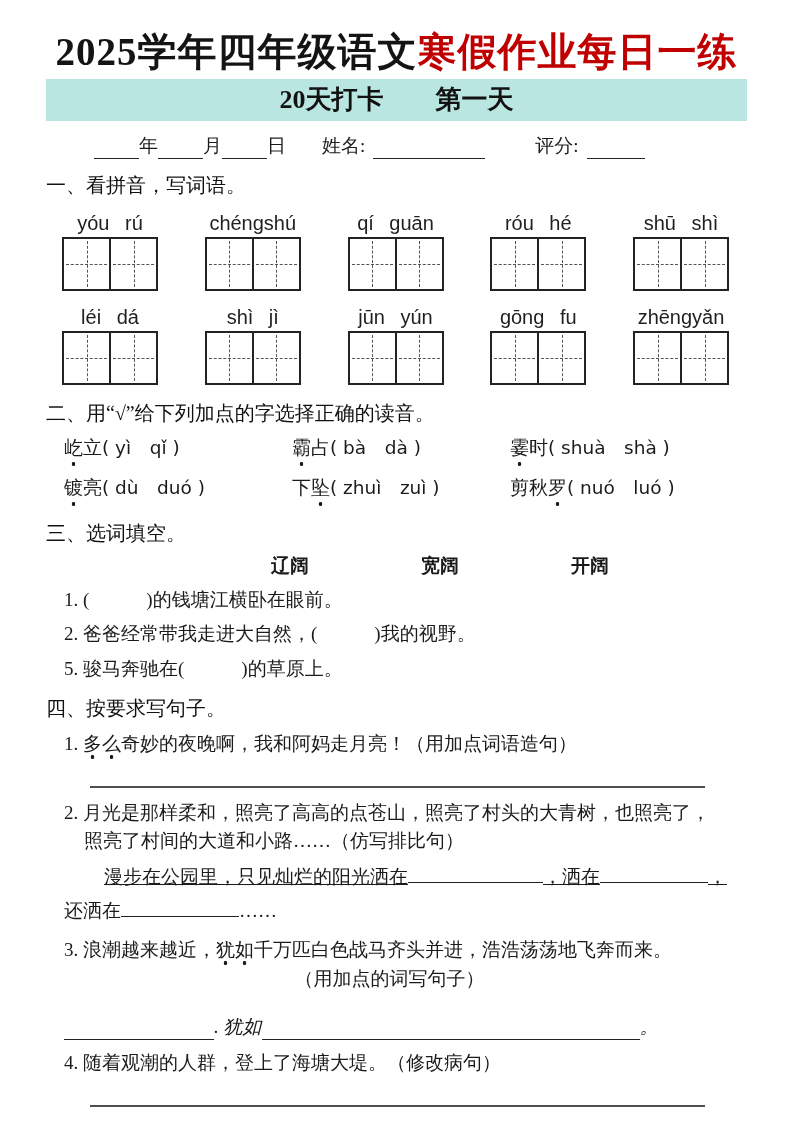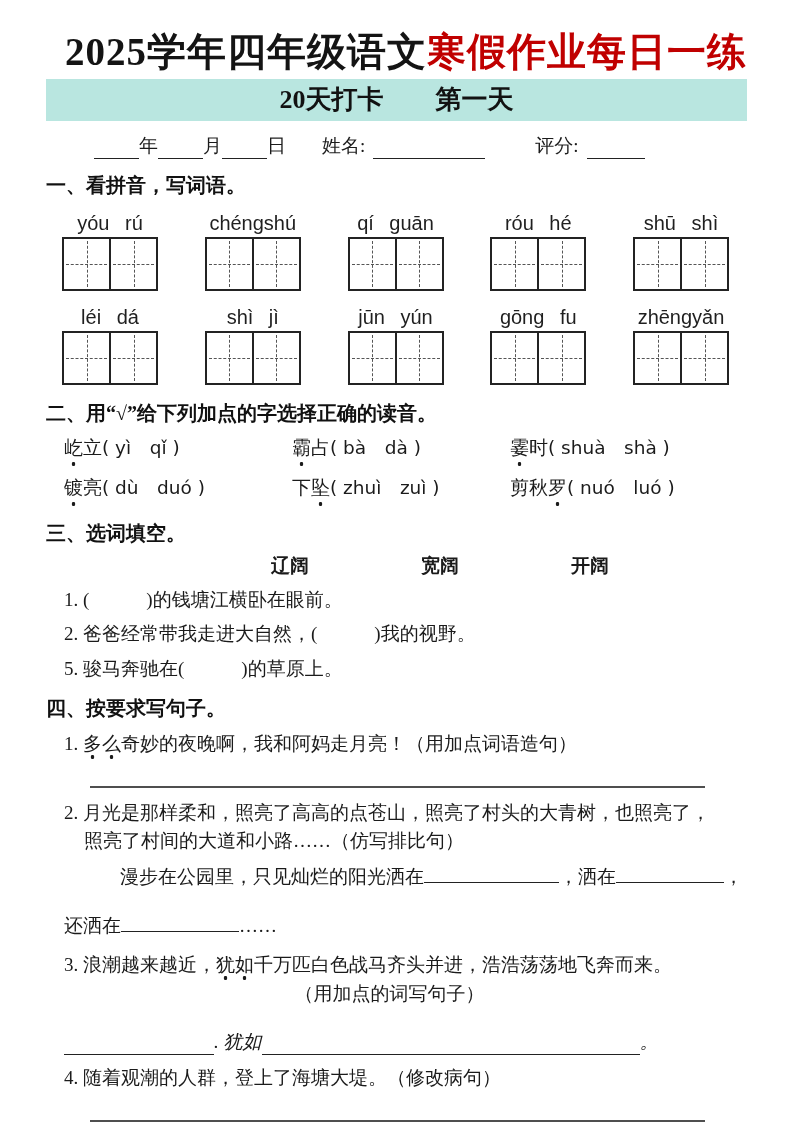--- a/index.html
+++ b/index.html
@@ -3,40 +3,40 @@
 <meta charset="utf-8">
 <style>
   html,body{margin:0;padding:0;}
   body{
     width:793px;height:1122px;overflow:hidden;background:#ffffff;
     font-family:"Liberation Serif","DejaVu Serif",serif;color:#1b1b1b;
   }
   .page{padding:0 46px;box-sizing:border-box;}
 
   
-  .title{margin-top:30px;text-align:right;font-size:39px;font-weight:900;
+  .title{margin-top:30px;text-align:center;font-size:39px;font-weight:900;
          letter-spacing:1px;line-height:1.15;white-space:nowrap;}
   .title .t-black{color:#141414;}
   .title .t-red{color:#c00000;}
 
   
   .banner{margin-top:4px;height:42px;background:#b9e6e0;display:flex;
           align-items:center;justify-content:center;gap:52px;
           font-size:26px;font-weight:800;color:#121212;}
 
   
   .dateline{margin-top:12px;font-size:19px;padding-left:48px;display:flex;align-items:flex-end;}
   .blank{display:inline-block;border-bottom:1.6px solid #222;height:1.05em;vertical-align:baseline;}
   .b45{width:45px;} .b110{width:112px;} .b55{width:58px;}
   .b135{width:135px;} .b108{width:108px;} .b115{width:118px;}
   .b150{width:150px;} .b385{width:378px;}
   .dl-gap1{margin-left:36px;} .dl-gap2{margin-left:50px;}
 
   
-  .sec-head{font-size:20px;font-weight:700;color:#111;margin-top:13px;}
+  .sec-head{font-size:20px;font-weight:400;color:#111;margin-top:13px;}
 
   
   .s1-row{display:flex;justify-content:space-between;padding:0 16px 0 14px;margin-top:5px;}
   .pygroup{width:100px;text-align:center;}
   .py{font-family:Liberation Sans, sans-serif;font-size:20px;
       color:#1f1f1f;word-spacing:10px;white-space:nowrap;margin-bottom:2px;margin-top:8px;}
   .tian{display:inline-flex;border:2px solid #232323;background:#fff;}
   .tcell{width:45px;height:50px;position:relative;}
   .tcell + .tcell{border-left:2px solid #232323;}
   .tcell::before{content:"";position:absolute;left:50%;top:2px;bottom:2px;border-left:1.5px dashed #555;}
@@ -53,21 +53,21 @@
   }
   .pyfont{font-family:"DejaVu Sans","Liberation Sans",sans-serif;font-size:18.5px;}
 
   
   .s3-options{display:flex;font-size:19px;font-weight:600;margin-top:6px;padding-left:225px;gap:112px;white-space:nowrap;}
   .s3-item{font-size:19px;margin:7px 0 0 18px;line-height:1.45;}
 
   
   .s4-item{font-size:19px;margin:8px 0 0 18px;line-height:1.5;}
   .s4-sub{margin-left:20px;}
-  .s4-indent{margin-left:56px;margin-top:6px;}
+  .s4-indent{margin-left:40px;margin-top:6px;text-decoration:underline;}
   .s4-note-right{text-align:center;padding-right:14px;margin-top:2px;font-size:19px;}
   .answer-line{border-bottom:2px solid #4f4f4f;height:0;margin:27px 42px 0 44px;}
   .ansrow{font-size:19px;margin:22px 0 0 18px;display:flex;align-items:flex-end;white-space:nowrap;font-style:italic;}
 </style>
 </head>
 <body>
 
 <div class="page">
 
   <div class="title">
@@ -227,21 +227,21 @@
     <span class="em-dot">多么</span><span>奇妙的夜晚啊，我和阿妈走月亮！（用加点词语造句）</span>
   </div>
   <div class="answer-line"></div>
 
   <div class="s4-item" style="margin-top:11px;">
     <div><span>2.</span> <span>月光是那样柔和，照亮了高高的点苍山，照亮了村头的大青树，也照亮了，</span></div>
     <div class="s4-sub">照亮了村间的大道和小路……（仿写排比句）</div>
     <div class="s4-indent" style="white-space:nowrap;">
       <span>漫步在公园里，只见灿烂的阳光洒在</span><span class="blank b135"></span><span>，洒在</span><span class="blank b108"></span><span>，</span>
     </div>
-    <div style="margin-top:20px;">
+    <div style="margin-top:5px;">
       <span>还洒在</span><span class="blank b115"></span><span>……</span>
     </div>
   </div>
 
   <div class="s4-item" style="margin-top:10px;">
     <span>3.</span>
     <span>浪潮越来越近，</span><span class="em-dot">犹如</span><span>千万匹白色战马齐头并进，浩浩荡荡地飞奔而来。</span>
   </div>
   <div class="s4-note-right">（用加点的词写句子）</div>
   <div class="ansrow">

